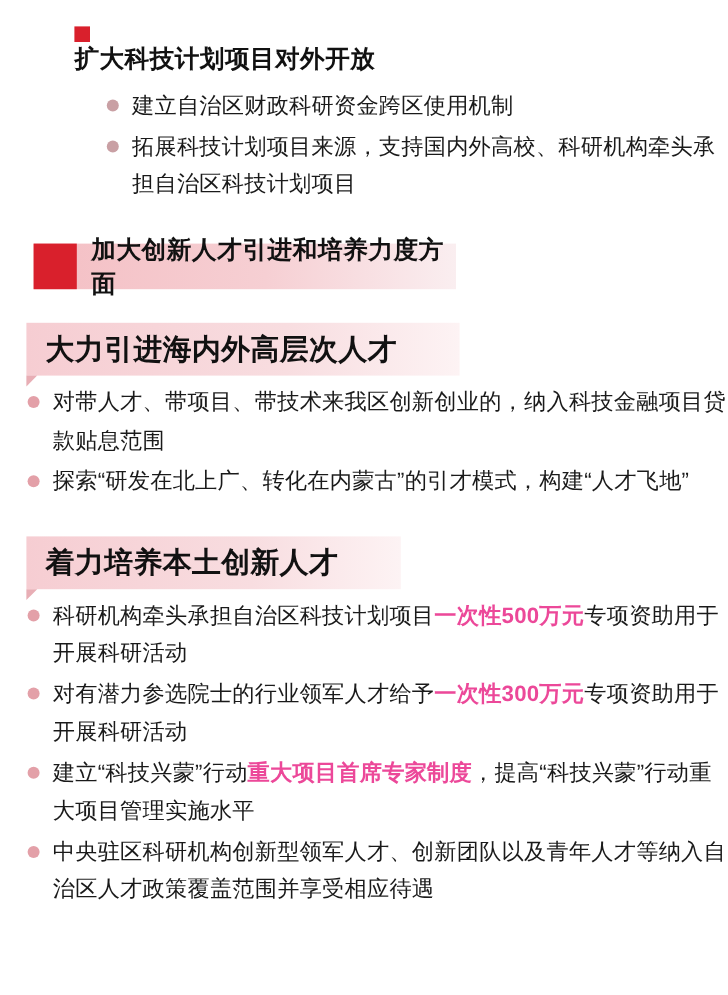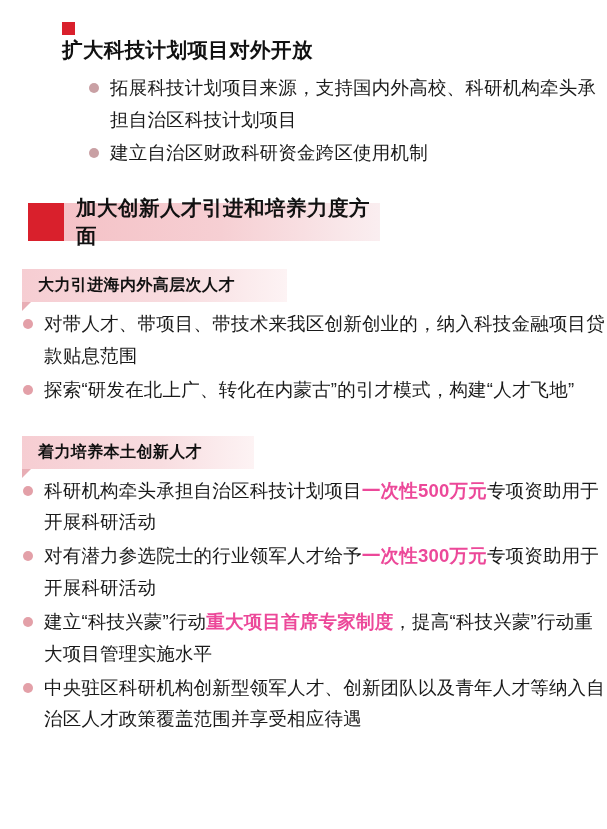--- a/index.html
+++ b/index.html
@@ -103,21 +103,21 @@
   
   .subbanner {
     position: relative;
     margin: 28px 0 0 22px;
     display: inline-block;
   }
   .subbanner .sb-inner {
     display: inline-block;
     background: linear-gradient(to right, #f6cdd2 0%, #f8dde0 60%, #fdf3f4 100%);
     padding: 6px 52px 6px 16px;
-    font-size: 16px;
+    font-size: 24px;
     font-weight: bold;
     color: #111;
     letter-spacing: 0.4px;
   }
   .subbanner .sb-tail {
     position: absolute;
     left: 0;
     bottom: -9px;
     width: 0;
     height: 0;
@@ -136,22 +136,22 @@
 
 <div class="page">
 
   
   <div class="sq-heading">
     <span class="sq-marker"></span>
     <span class="sq-heading-text">扩大科技计划项目对外开放</span>
   </div>
 
   <ul class="dot-list indent-1">
+    <li class="dot-item">建立自治区财政科研资金跨区使用机制</li>
     <li class="dot-item">拓展科技计划项目来源，支持国内外高校、科研机构牵头承担自治区科技计划项目</li>
-    <li class="dot-item">建立自治区财政科研资金跨区使用机制</li>
   </ul>
 
   
   <div class="banner">
     <span class="bar"></span>
     <span class="banner-text">加大创新人才引进和培养力度方面</span>
   </div>
 
   
   <div class="subbanner">

